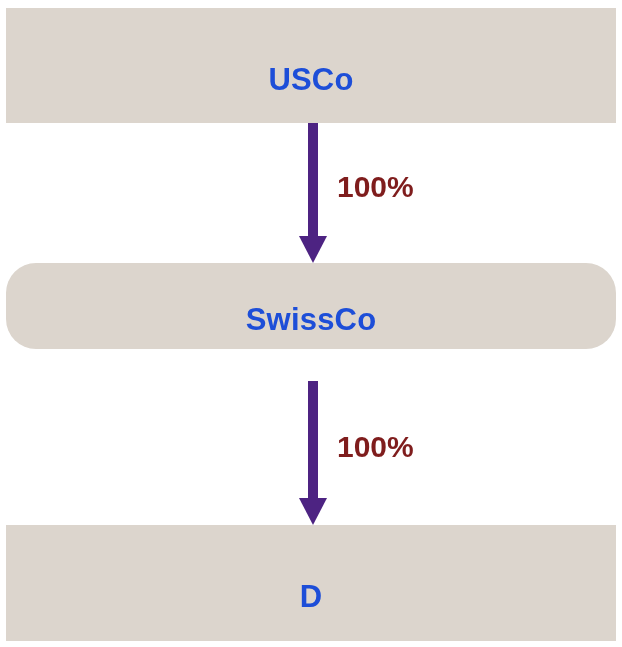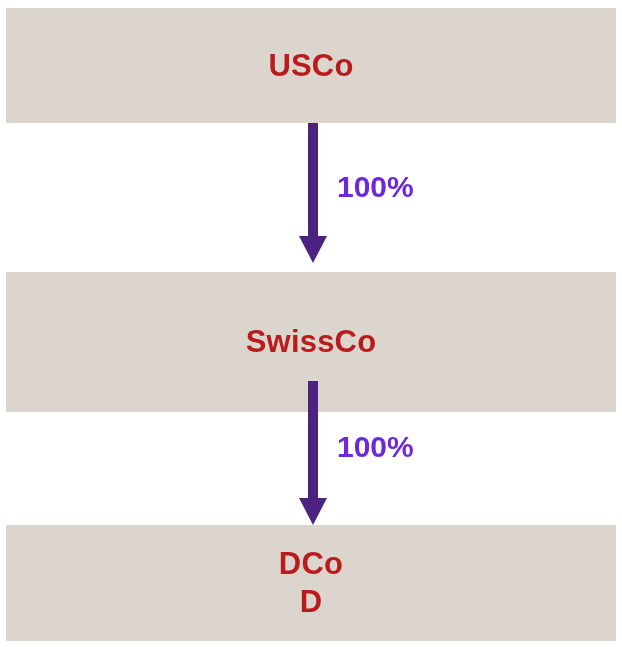--- a/index.html
+++ b/index.html
@@ -24,53 +24,54 @@
     left: 6px;
     width: 610px;
     background: #dcd5cd;
     display: flex;
     flex-direction: column;
     align-items: center;
     justify-content: center;
     box-sizing: border-box;
   }
   #box-usco   { top: 8px;   height: 115px; }
-  #box-swissco{ top: 272px; height: 140px; }
+  #box-swissco{ top: 263px; height: 86px; border-radius: 30px; }
   #box-dco    { top: 525px; height: 116px; }
 
   .entity-name,
   .entity-jurisdiction {
-    color: #b91c1c;
+    color: #1d4ed8;
     font-weight: bold;
     font-size: 31px;
     line-height: 38px;
     letter-spacing: 0.2px;
     text-align: center;
     white-space: nowrap;
+    margin-top: 28px;
   }
 
   
   .connector {
     position: absolute;
     left: 0;
     width: 622px;
   }
   #connector-1 { top: 123px; height: 140px; }
   #connector-2 { top: 381px; height: 144px; }
 
   .arrow-svg {
     position: absolute;
     left: 0;
     top: 0;
     display: block;
   }
   .pct-label {
     position: absolute;
     left: 337px;
-    color: #6d28d9;
+    color: #7f1d1d;
     font-weight: bold;
     font-size: 30px;
     line-height: 30px;
     white-space: nowrap;
   }
   #connector-1 .pct-label { top: 49px; }
   #connector-2 .pct-label { top: 51px; }
 </style>
 </head>
 <body>
@@ -95,17 +96,16 @@
 
   <div class="connector" id="connector-2">
     <svg class="arrow-svg" width="622" height="144" viewBox="0 0 622 144">
       <rect x="308" y="0" width="10" height="121" fill="#4d2382"></rect>
       <polygon points="299,117 327,117 313,144" fill="#4d2382"></polygon>
     </svg>
     <div class="pct-label">100%</div>
   </div>
 
   <div class="entity-box" id="box-dco">
-    <div class="entity-name">DCo</div>
     <div class="entity-jurisdiction">D</div>
   </div>
 
 </div>
 
 </body></html>

